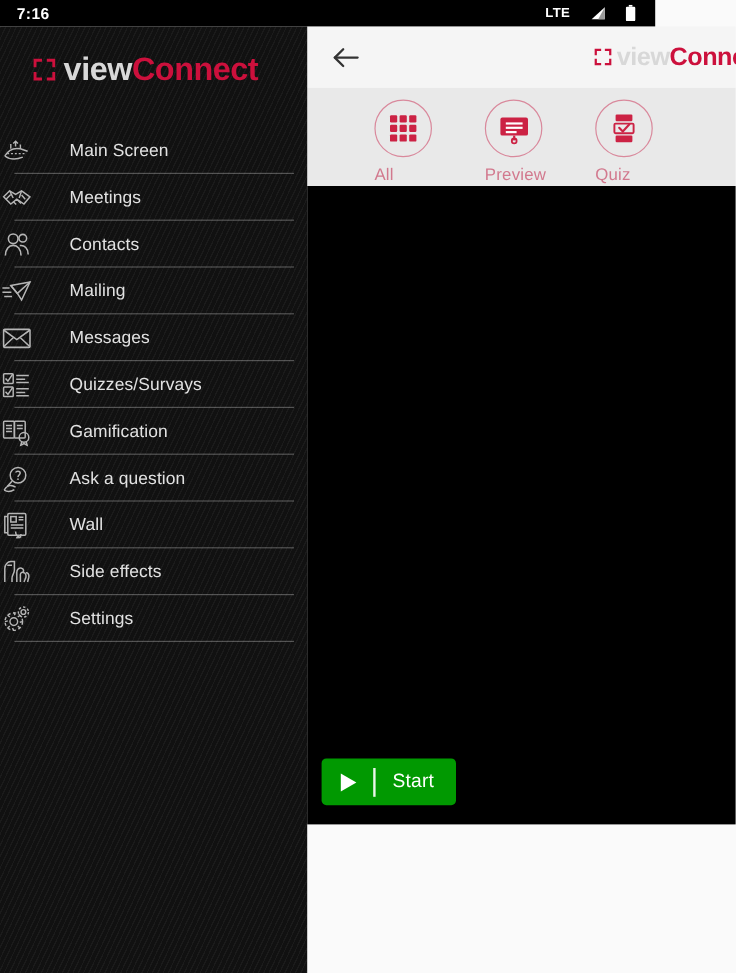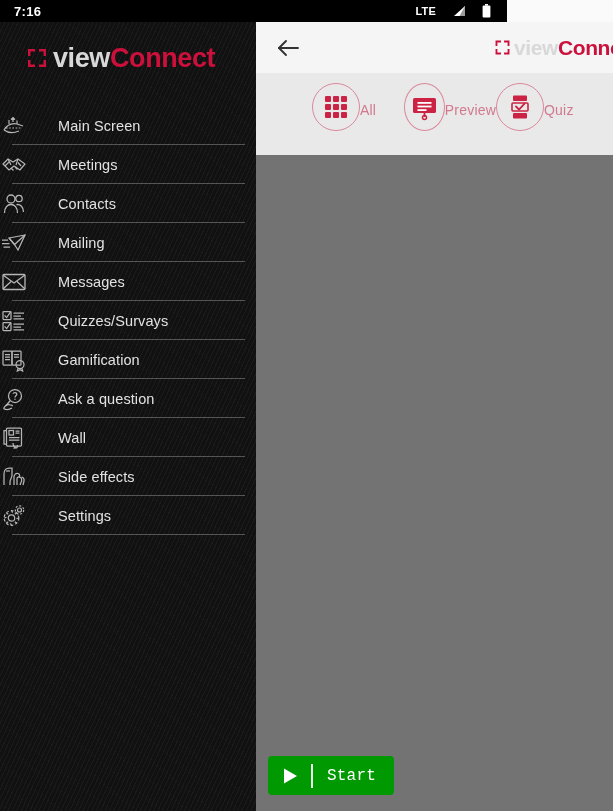--- a/index.html
+++ b/index.html
@@ -6,21 +6,21 @@
   html, body {
     width: 613px; height: 811px;
     overflow: hidden;
     font-family: "Liberation Sans", sans-serif;
     background: #fafafa;
   }
 
   
   .statusbar {
     position: absolute; top: 0; left: 0;
-    width: 507px; height: 22px;
+    width: 546px; height: 22px;
     background: #000;
     display: flex; align-items: center;
     padding: 0 8px;
     z-index: 50;
   }
   .status-time {
     color: #fff; font-size: 13px; font-weight: bold;
     letter-spacing: .3px; margin-left: 6px;
   }
   .status-right {
@@ -118,43 +118,42 @@
   .tabstrip {
     height: 82px;
     background: #e9e9e9;
     display: flex; align-items: flex-start;
     padding-top: 10px;
     overflow: hidden;
   }
   .tab {
     width: 92px;
     flex: 0 0 92px;
-    display: flex; flex-direction: row; align-items: center;
+    display: flex; flex-direction: column; align-items: flex-start;
     cursor: pointer;
   }
   .tab:first-child { margin-left: 56px; }
   .tab-circle {
     width: 48px; height: 48px;
     border-radius: 50%;
     border: 1.6px solid #d9899c;
     display: flex; align-items: center; justify-content: center;
     background: transparent;
   }
   .tab-label {
     margin-top: 6px;
     font-size: 14px;
     color: #d2798e;
     letter-spacing: .2px;
   }
 
   .content-area {
-    height: 656px;
-    background: #737373;
+    height: 532px;
+    background: #000000;
     position: relative;
-    font-family: Liberation Mono, monospace;
   }
   .start-btn {
     position: absolute;
     left: 12px; bottom: 16px;
     height: 39px;
     background: #019901;
     border-radius: 4px;
     display: flex; align-items: center;
     padding: 0 18px 0 14px;
     cursor: pointer;

